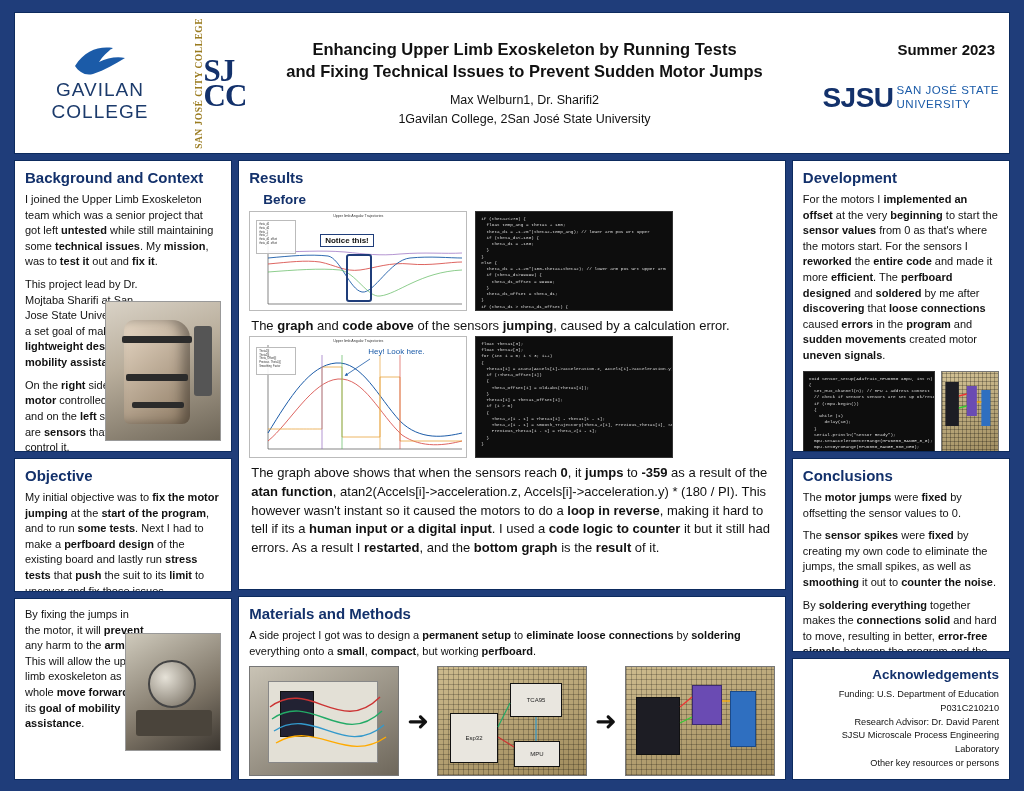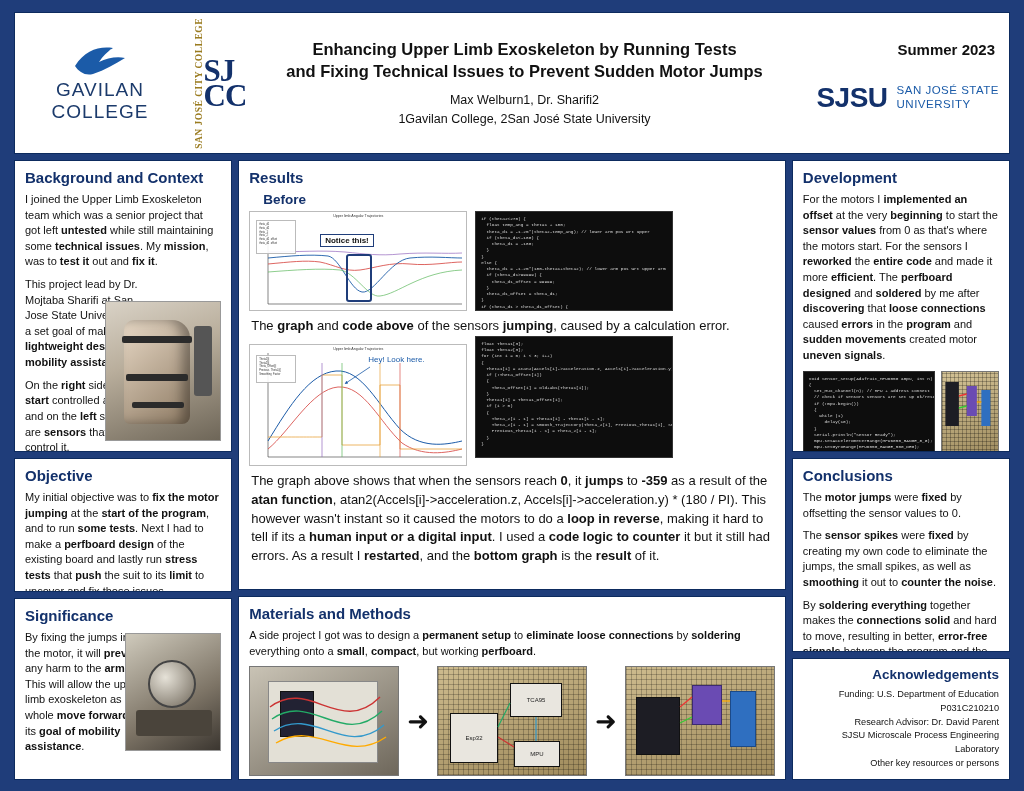--- a/index.html
+++ b/index.html
@@ -32,21 +32,21 @@
   .sjcc-vert {
     writing-mode:vertical-rl; transform:rotate(180deg);
     font-size:9.5px; font-weight:bold; color:#9a7b1f; letter-spacing:0.5px;
   }
   .sjcc-box { display:flex; align-items:center; gap:0;font-family:Liberation Serif, serif; }
   .sjcc-letters { font-size:31px; font-weight:bold; color:#13316b; line-height:0.82; letter-spacing:-1px; }
   .head-center { flex:1; text-align:center; padding:0 6px; }
   .title { font-size:16.5px; font-weight:bold; color:#111; line-height:1.35; }
   .authors { font-size:12.5px; color:#111; margin-top:9px; line-height:1.45; }
   .term { position:absolute; right:14px; top:28px; font-size:15px; font-weight:bold; color:#111; }
-  .logo-sjsu { width:215px; display:flex; align-items:center; justify-content:flex-end; gap:9px; margin-top:30px;}
+  .logo-sjsu { width:215px; display:flex; align-items:center; justify-content:flex-end; gap:3px; margin-top:30px;}
   .sjsu-main { font-size:28px; font-weight:bold; color:#13316b; letter-spacing:-0.5px;}
   .sjsu-sub { font-size:11.5px; color:#1b5ba8; line-height:1.2; letter-spacing:0.5px;}
 
   
   .body {
     display:flex; gap:6px; margin-top:6px; height:620px;
   }
   .col-left { width:246px; display:flex; flex-direction:column; gap:6px;justify-content:space-between; }
   .col-mid  { flex:1; display:flex; flex-direction:column; gap:6px; }
   .col-right{ width:246px; display:flex; flex-direction:column; gap:6px; }
@@ -198,41 +198,40 @@
 
       <div class="card bg-card">
         <h2>Background and Context</h2>
         <div class="txt">
           <span>I joined the Upper Limb Exoskeleton team which was a senior project that got left </span><b>untested</b><span> while still maintaining some </span><b>technical issues</b><span>. My </span><b>mission</b><span>, was to </span><b>test it</b><span> out and </span><b>fix it</b><span>.</span>
         </div>
         <div class="txt" style="width:130px">
           <span>This project lead by Dr. Mojtaba Sharifi at San Jose State University with a set goal of making a </span><b>lightweight design</b><span> for </span><b>mobility assistance</b><span>.</span>
         </div>
         <div class="txt" style="width:110px">
-          <span>On the </span><b>right</b><span> side is a </span><b>start</b><span> controlled arm and on the </span><b>left</b><span> side are </span><b>sensors</b><span> that control it.</span>
+          <span>On the </span><b>right</b><span> side is a </span><b>motor</b><span> controlled arm and on the </span><b>left</b><span> side are </span><b>sensors</b><span> that control it.</span>
         </div>
 
         <div class="photo-arm">
           <div class="limb"></div>
           <div class="strap" style="left:16px; top:34px; width:70px; height:7px;"></div>
           <div class="strap" style="left:20px; top:72px; width:62px; height:7px;"></div>
           <div class="strap" style="left:26px; top:100px; width:52px; height:6px;"></div>
           <div style="position:absolute; right:8px; top:24px; width:18px; height:70px; background:#555; border-radius:3px;"></div>
         </div>
       </div>
 
       <div class="card obj-card">
         <h2>Objective</h2>
         <div class="txt">
           <span>My initial objective was to </span><b>fix the motor jumping</b><span> at the </span><b>start of the program</b><span>, and to run </span><b>some tests</b><span>. Next I had to make a </span><b>perfboard design</b><span> of the existing board and lastly run </span><b>stress tests</b><span> that </span><b>push</b><span> the suit to its </span><b>limit</b><span> to uncover and fix those issues.</span>
         </div>
       </div>
 
       <div class="card sig-card">
-        <h2>Significance</h2>
         <div class="txt" style="width:122px">
           <span>By fixing the jumps in the motor, it will </span><b>prevent</b><span> any harm to the </span><b>arm</b><span>. This will allow the upper limb exoskeleton as a whole </span><b>move forward</b><span> in its </span><b>goal of mobility assistance</b><span>.</span>
         </div>
         <div class="photo-sig">
           <div class="knob"></div>
           <div style="position:absolute; left:10px; bottom:14px; width:76px; height:26px; background:#4a443b; border-radius:3px;"></div>
         </div>
       </div>
     </div>
 
@@ -286,21 +285,21 @@
   theta_d1 = -5;
 }</div>
         </div>
 
         <div class="caption">
           <span>The </span><b>graph</b><span> and </span><b>code above</b><span> of the sensors </span><b>jumping</b><span>, caused by a calculation error.</span>
         </div>
 
 
         <div class="results-row">
-          <div class="graph" style="width:218px; height:122px; position:relative;margin-top:8px;">
+          <div class="graph" style="width:218px; height:122px; position:relative;">
             <div class="gtitle">Upper limb Angular Trajectories</div>
             <div class="legendbox" style="top:10px; height:28px;">
               <div>Theta1[i]</div>
               <div>Theta2[i]</div>
               <div>Theta_Offset[i]</div>
               <div>Previous_Theta1[i]</div>
               <div>Smoothing_Factor</div>
             </div>
             <svg viewBox="0 0 218 122" width="218" height="122">
               <line x1="18" y1="112" x2="212" y2="112" stroke="#333" stroke-width="0.6"></line>

